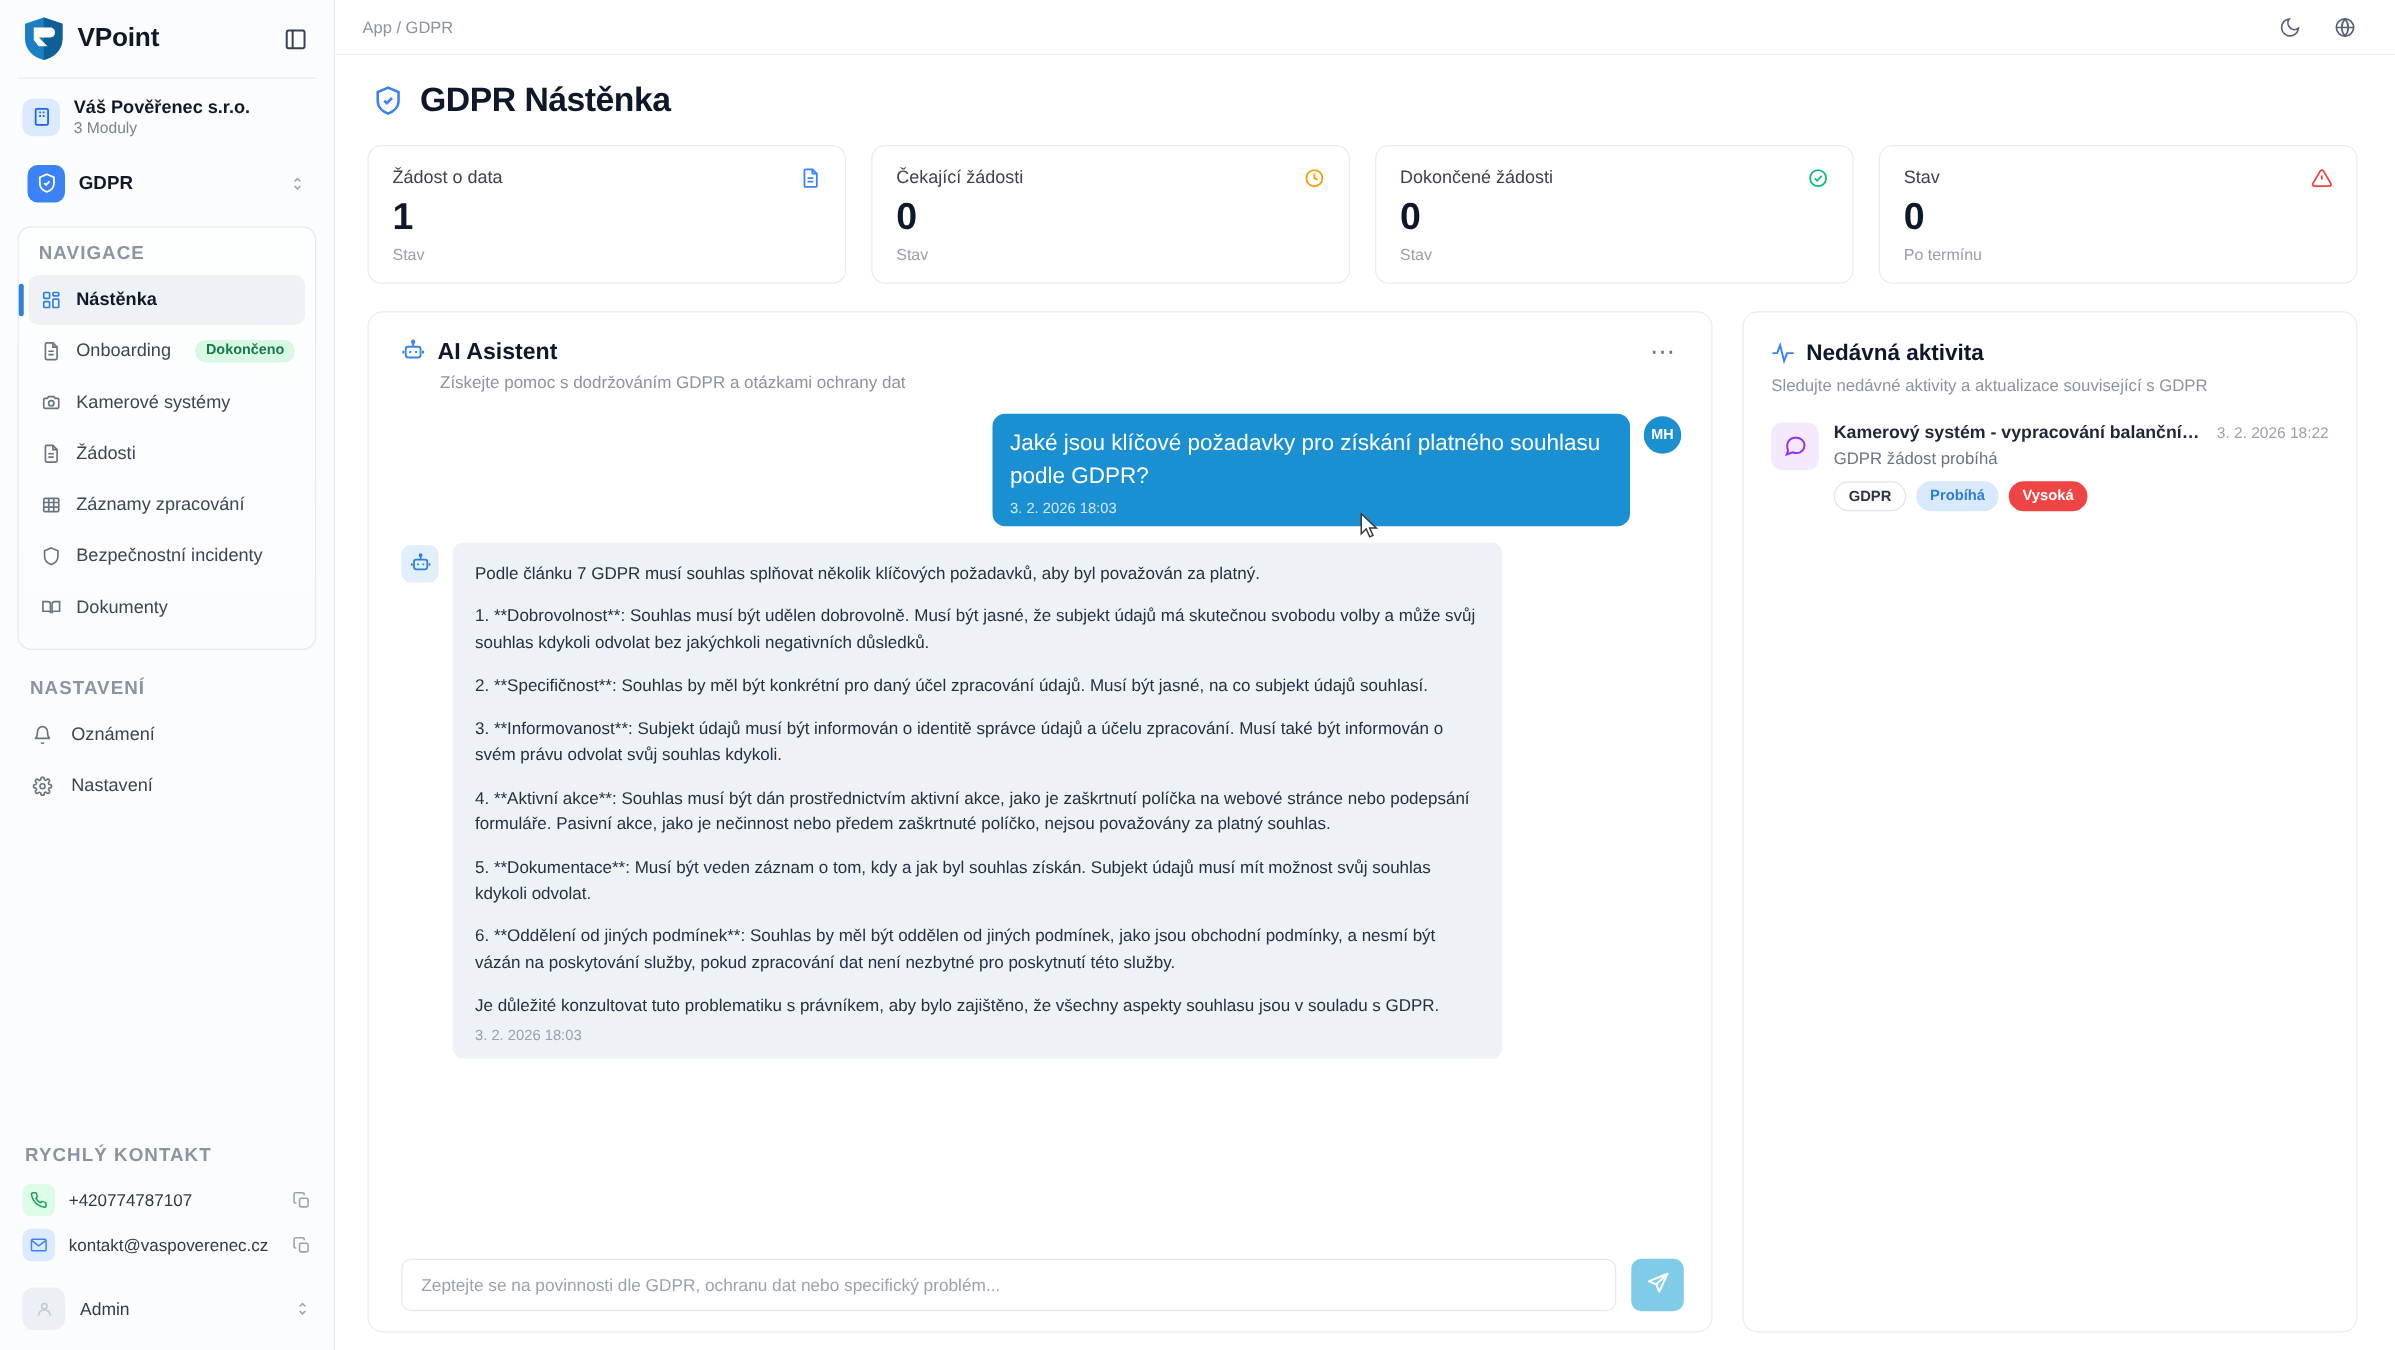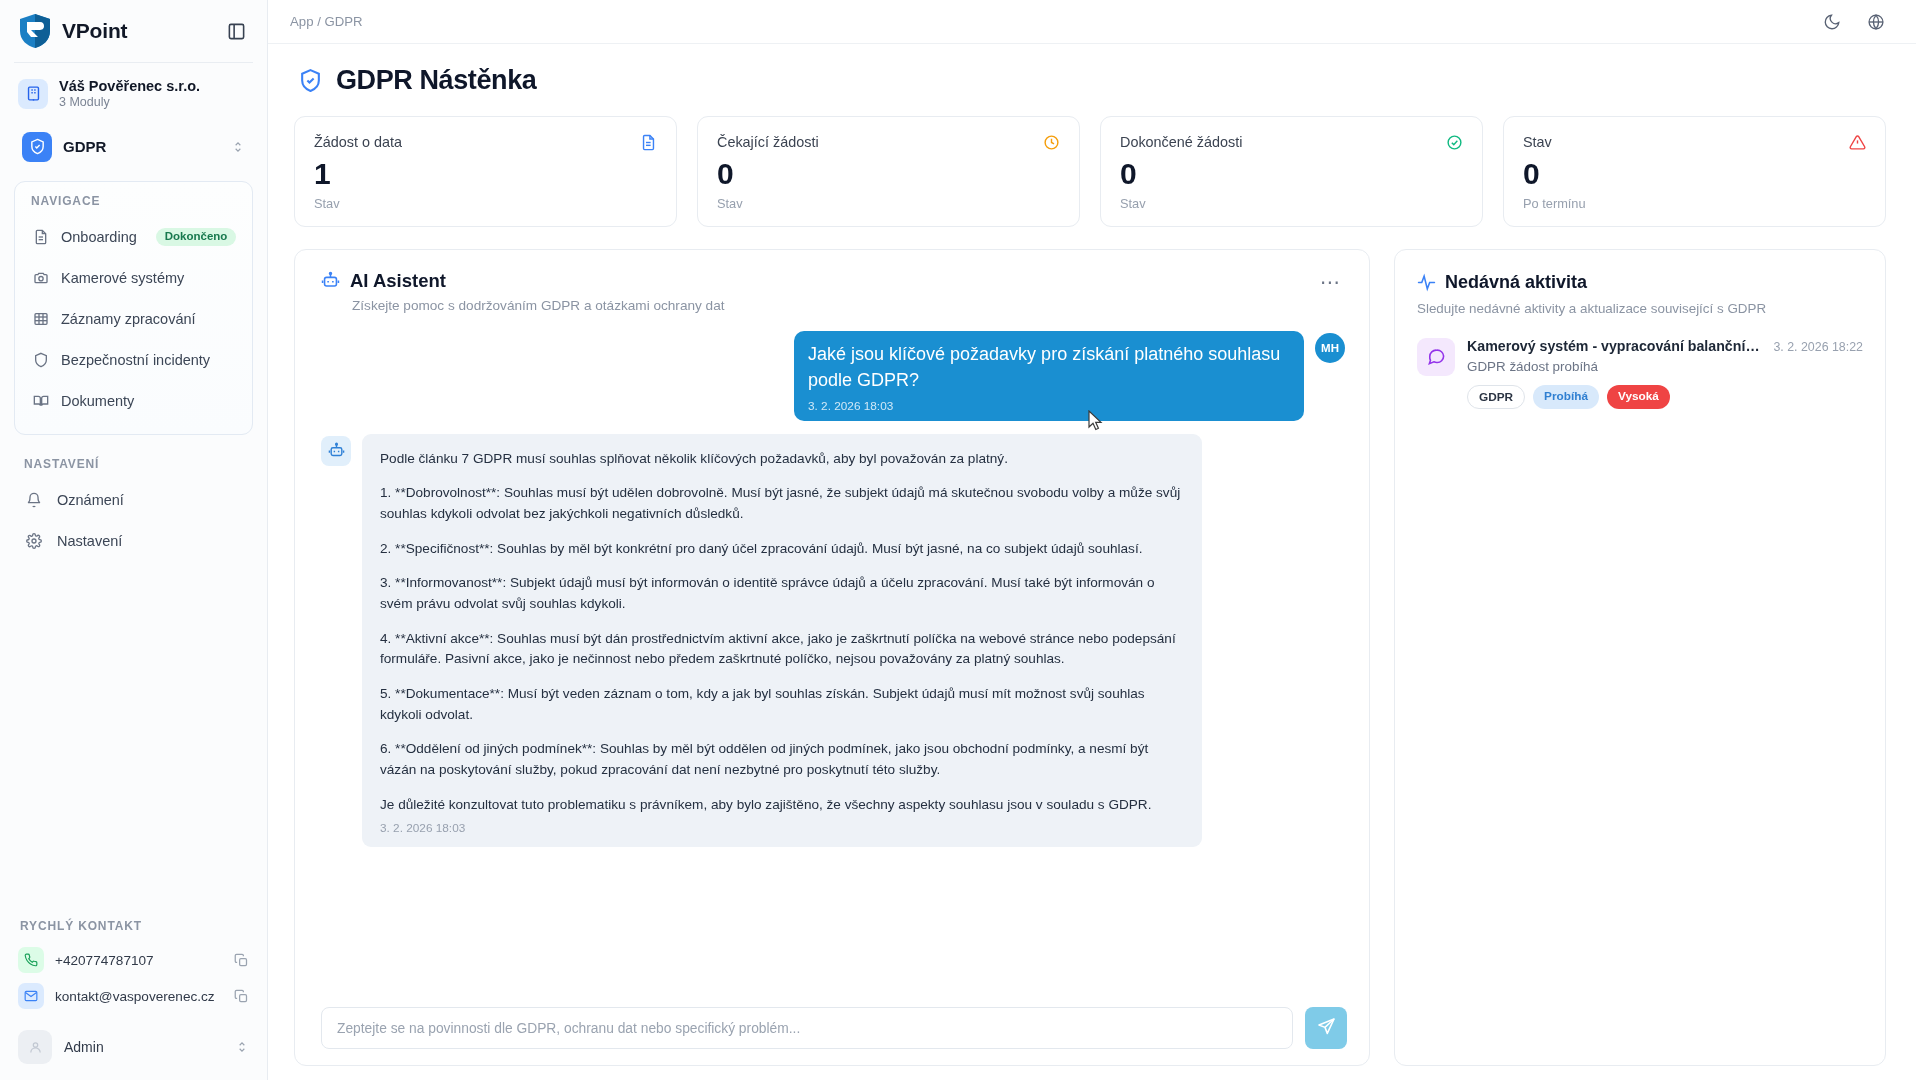--- a/index.html
+++ b/index.html
@@ -62,21 +62,21 @@
   .sb-module-chev { color: #9aa3b0; display: flex; }
 
   .sb-navbox {
     margin: 4px 14px 0 14px;
     border: 1px solid #e3eaf3;
     border-radius: 11px;
     padding: 12px 0 12px 0;
     background: linear-gradient(180deg,#fdfefe 0%, #fafcfe 100%);
   }
   .sb-secttl {
-    font-size: 12px; font-weight: 700; letter-spacing: 0.85px;
+    font-size: 15px; font-weight: 700; letter-spacing: 0.85px;
     color: #8b94a3; padding: 0 16px 8px 16px; text-transform: uppercase;
   }
   .sb-item {
     display: flex; align-items: center; gap: 11px;
     height: 40px; margin: 1px 8px; padding: 0 9px;
     border-radius: 8px; cursor: pointer; position: relative;
     color: #3c4656; font-size: 14.5px;
   }
   .sb-item .ico { width: 18px; height: 18px; display: flex; align-items: center; justify-content: center; color: #6b7485; flex:0 0 18px;}
   .sb-item.active { background: #eef1f5; font-weight: 600; color: #111827; }
@@ -289,20 +289,31 @@
         <svg width="14" height="14" viewBox="0 0 24 24" fill="none" stroke="currentColor" stroke-width="2">
           <polyline points="8,9 12,5 16,9"></polyline>
             <polyline points="8,15 12,19 16,15"></polyline>
         </svg>
       </span>
     </div>
 
     <nav class="sb-navbox">
       <div class="sb-secttl">NAVIGACE</div>
 
+      <div class="sb-item active">
+        <span class="ico">
+          <svg width="16" height="16" viewBox="0 0 24 24" fill="none" stroke="currentColor" stroke-width="2">
+            <rect x="3" y="3" width="7" height="7" rx="1"></rect>
+              <rect x="14" y="3" width="7" height="4" rx="1"></rect>
+            <rect x="14" y="11" width="7" height="10" rx="1"></rect>
+              <rect x="3" y="14" width="7" height="7" rx="1"></rect>
+          </svg>
+        </span>
+        <span>Nástěnka</span>
+      </div>
 
       <div class="sb-item">
         <span class="ico">
           <svg width="16" height="16" viewBox="0 0 24 24" fill="none" stroke="currentColor" stroke-width="2">
             <path d="M14 2H6.5A1.5 1.5 0 0 0 5 3.5v17A1.5 1.5 0 0 0 6.5 22h11a1.5 1.5 0 0 0 1.5-1.5V7z"></path>
             <polyline points="14,2 14,7 19,7"></polyline>
               <line x1="8.5" y1="12" x2="15" y2="12"></line>
               <line x1="8.5" y1="16" x2="15" y2="16"></line>
           </svg>
         </span>
@@ -313,20 +324,31 @@
       <div class="sb-item">
         <span class="ico">
           <svg width="16" height="16" viewBox="0 0 24 24" fill="none" stroke="currentColor" stroke-width="2">
             <path d="M3 8.5A1.5 1.5 0 0 1 4.5 7h2.8l1.4-2h6.6l1.4 2h2.8A1.5 1.5 0 0 1 21 8.5v9A1.5 1.5 0 0 1 19.5 19h-15A1.5 1.5 0 0 1 3 17.5z"></path>
             <circle cx="12" cy="13" r="3.2"></circle>
           </svg>
         </span>
         <span>Kamerové systémy</span>
       </div>
 
+      <div class="sb-item">
+        <span class="ico">
+          <svg width="16" height="16" viewBox="0 0 24 24" fill="none" stroke="currentColor" stroke-width="2">
+            <path d="M14 2H6.5A1.5 1.5 0 0 0 5 3.5v17A1.5 1.5 0 0 0 6.5 22h11a1.5 1.5 0 0 0 1.5-1.5V7z"></path>
+            <polyline points="14,2 14,7 19,7"></polyline>
+              <line x1="8.5" y1="12" x2="15" y2="12"></line>
+              <line x1="8.5" y1="16" x2="15" y2="16"></line>
+          </svg>
+        </span>
+        <span>Žádosti</span>
+      </div>
 
 
       <div class="sb-item">
         <span class="ico">
           <svg width="16" height="16" viewBox="0 0 24 24" fill="none" stroke="currentColor" stroke-width="2">
             <rect x="3" y="4" width="18" height="16" rx="1.5"></rect>
             <line x1="3" y1="9" x2="21" y2="9"></line>
               <line x1="3" y1="14.5" x2="21" y2="14.5"></line>
             <line x1="9" y1="4" x2="9" y2="20"></line>
               <line x1="15" y1="4" x2="15" y2="20"></line>

